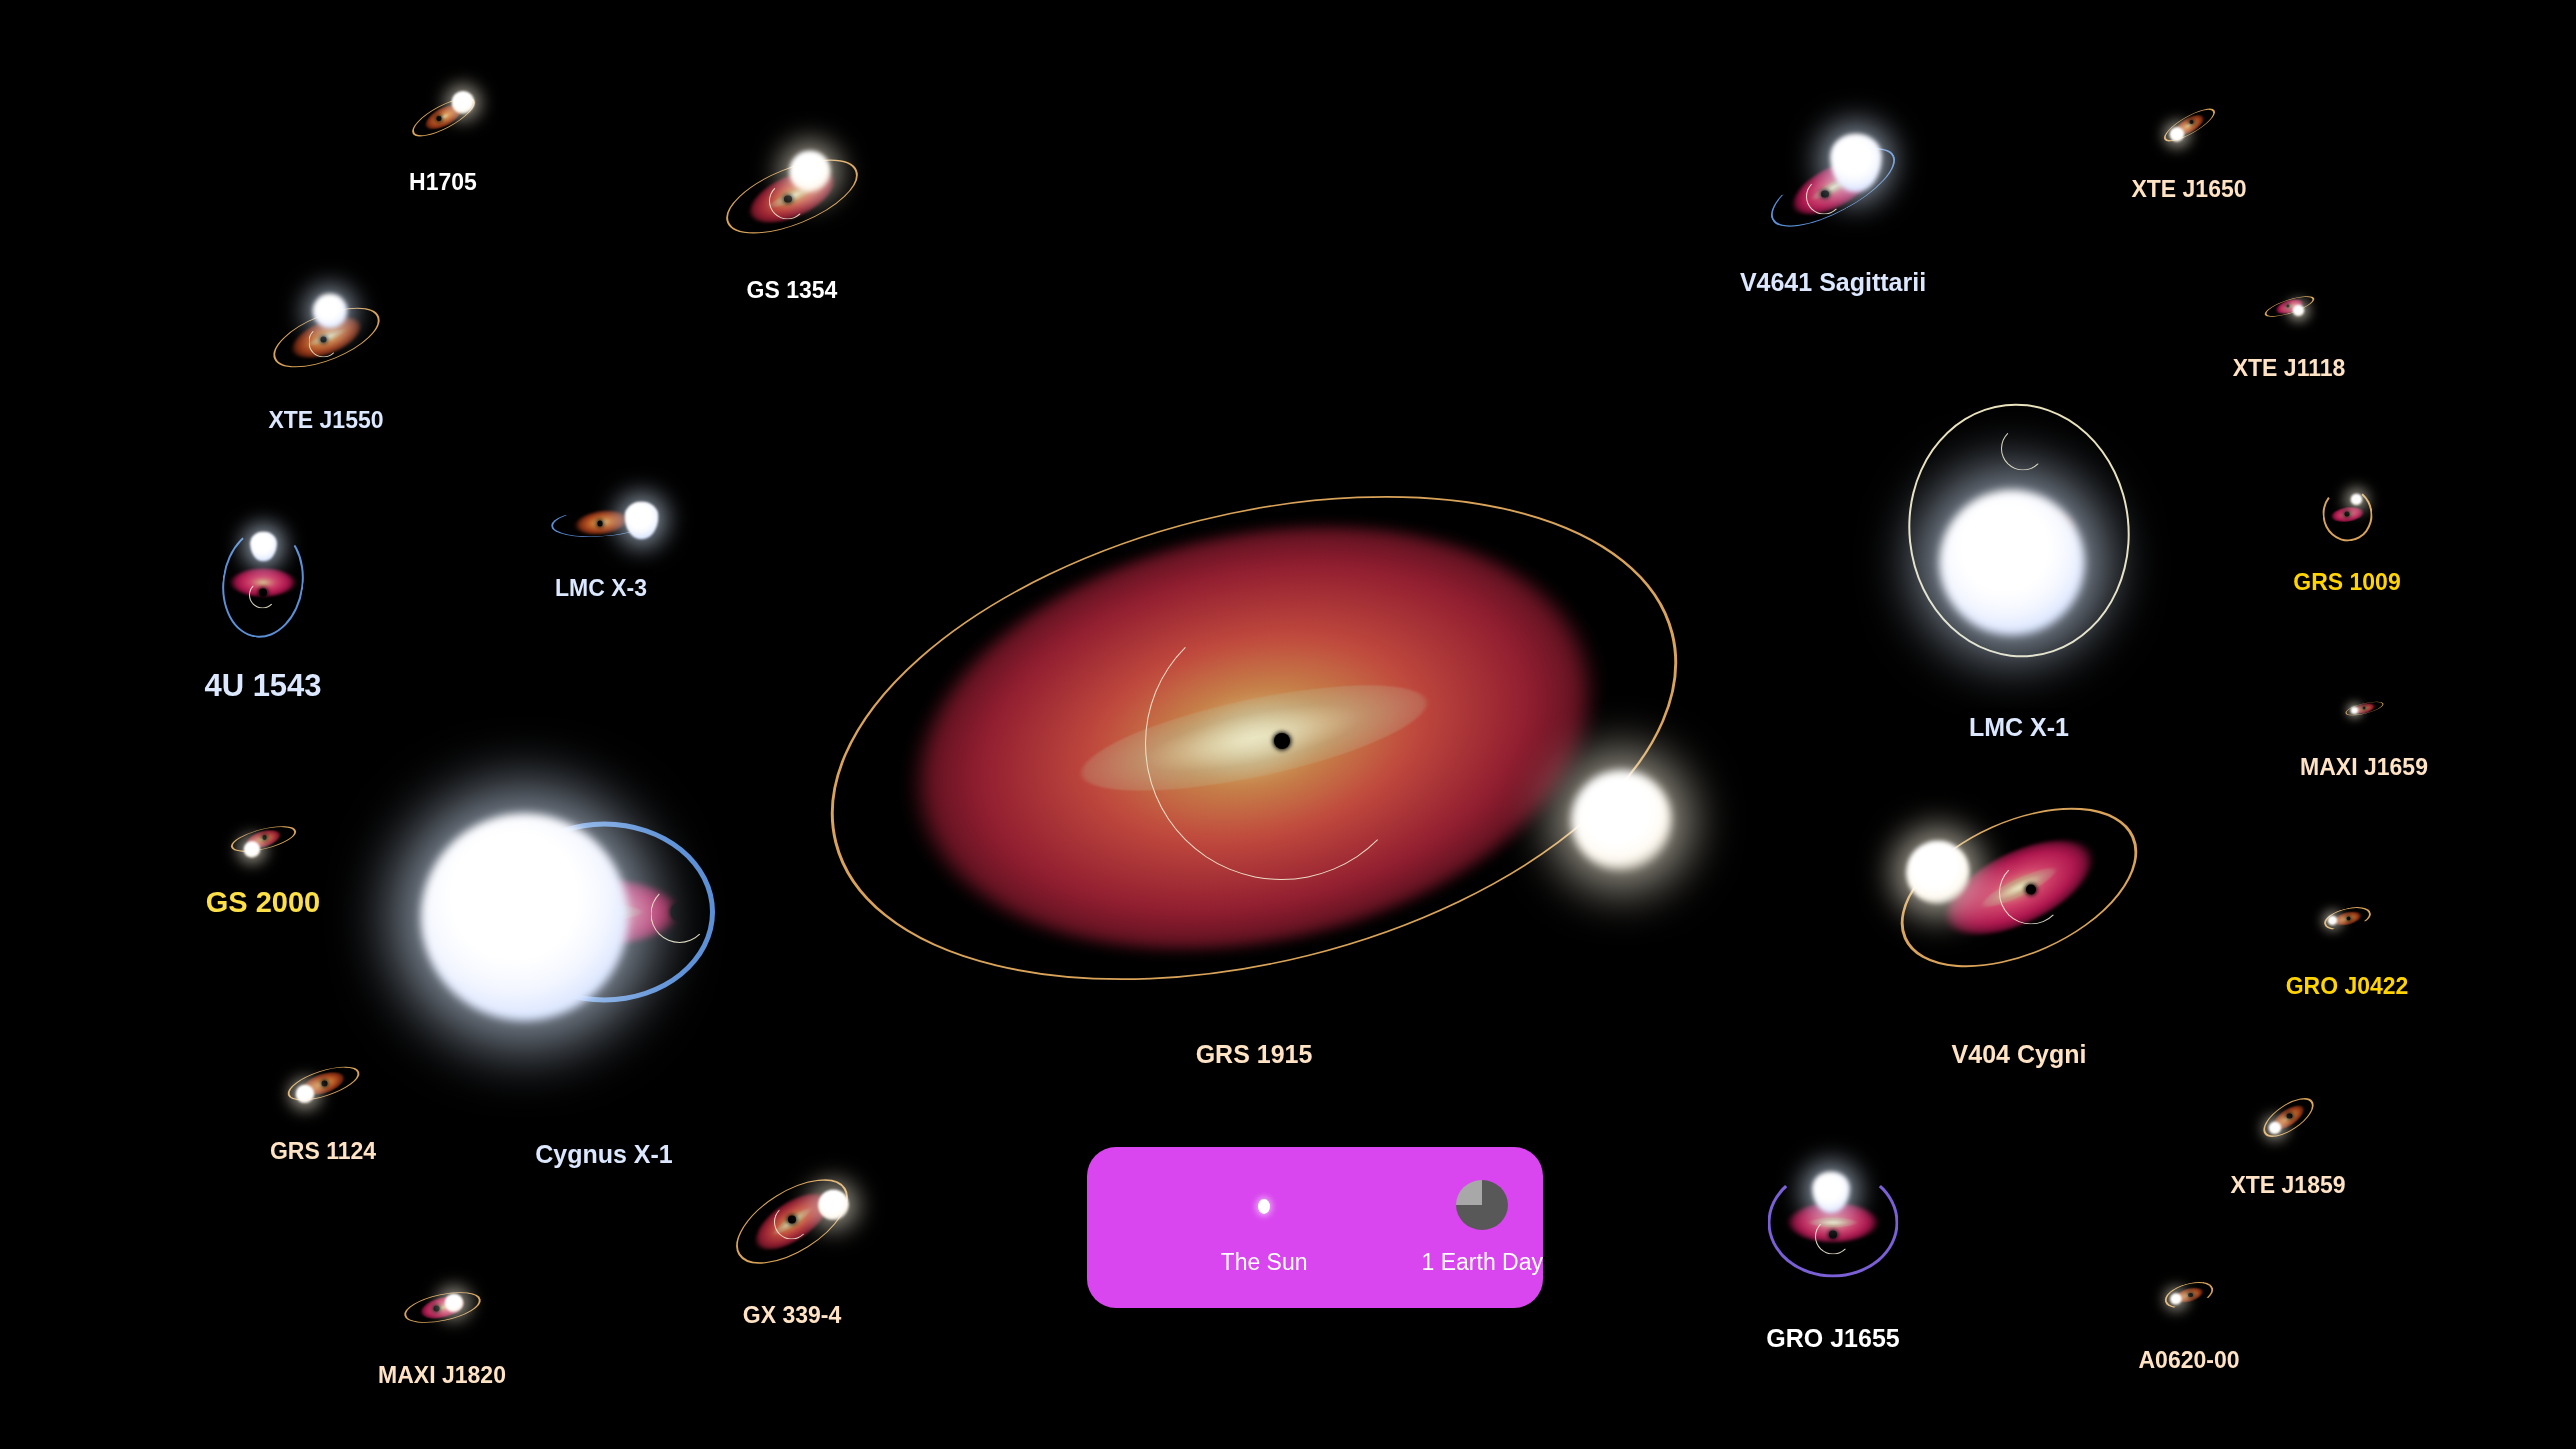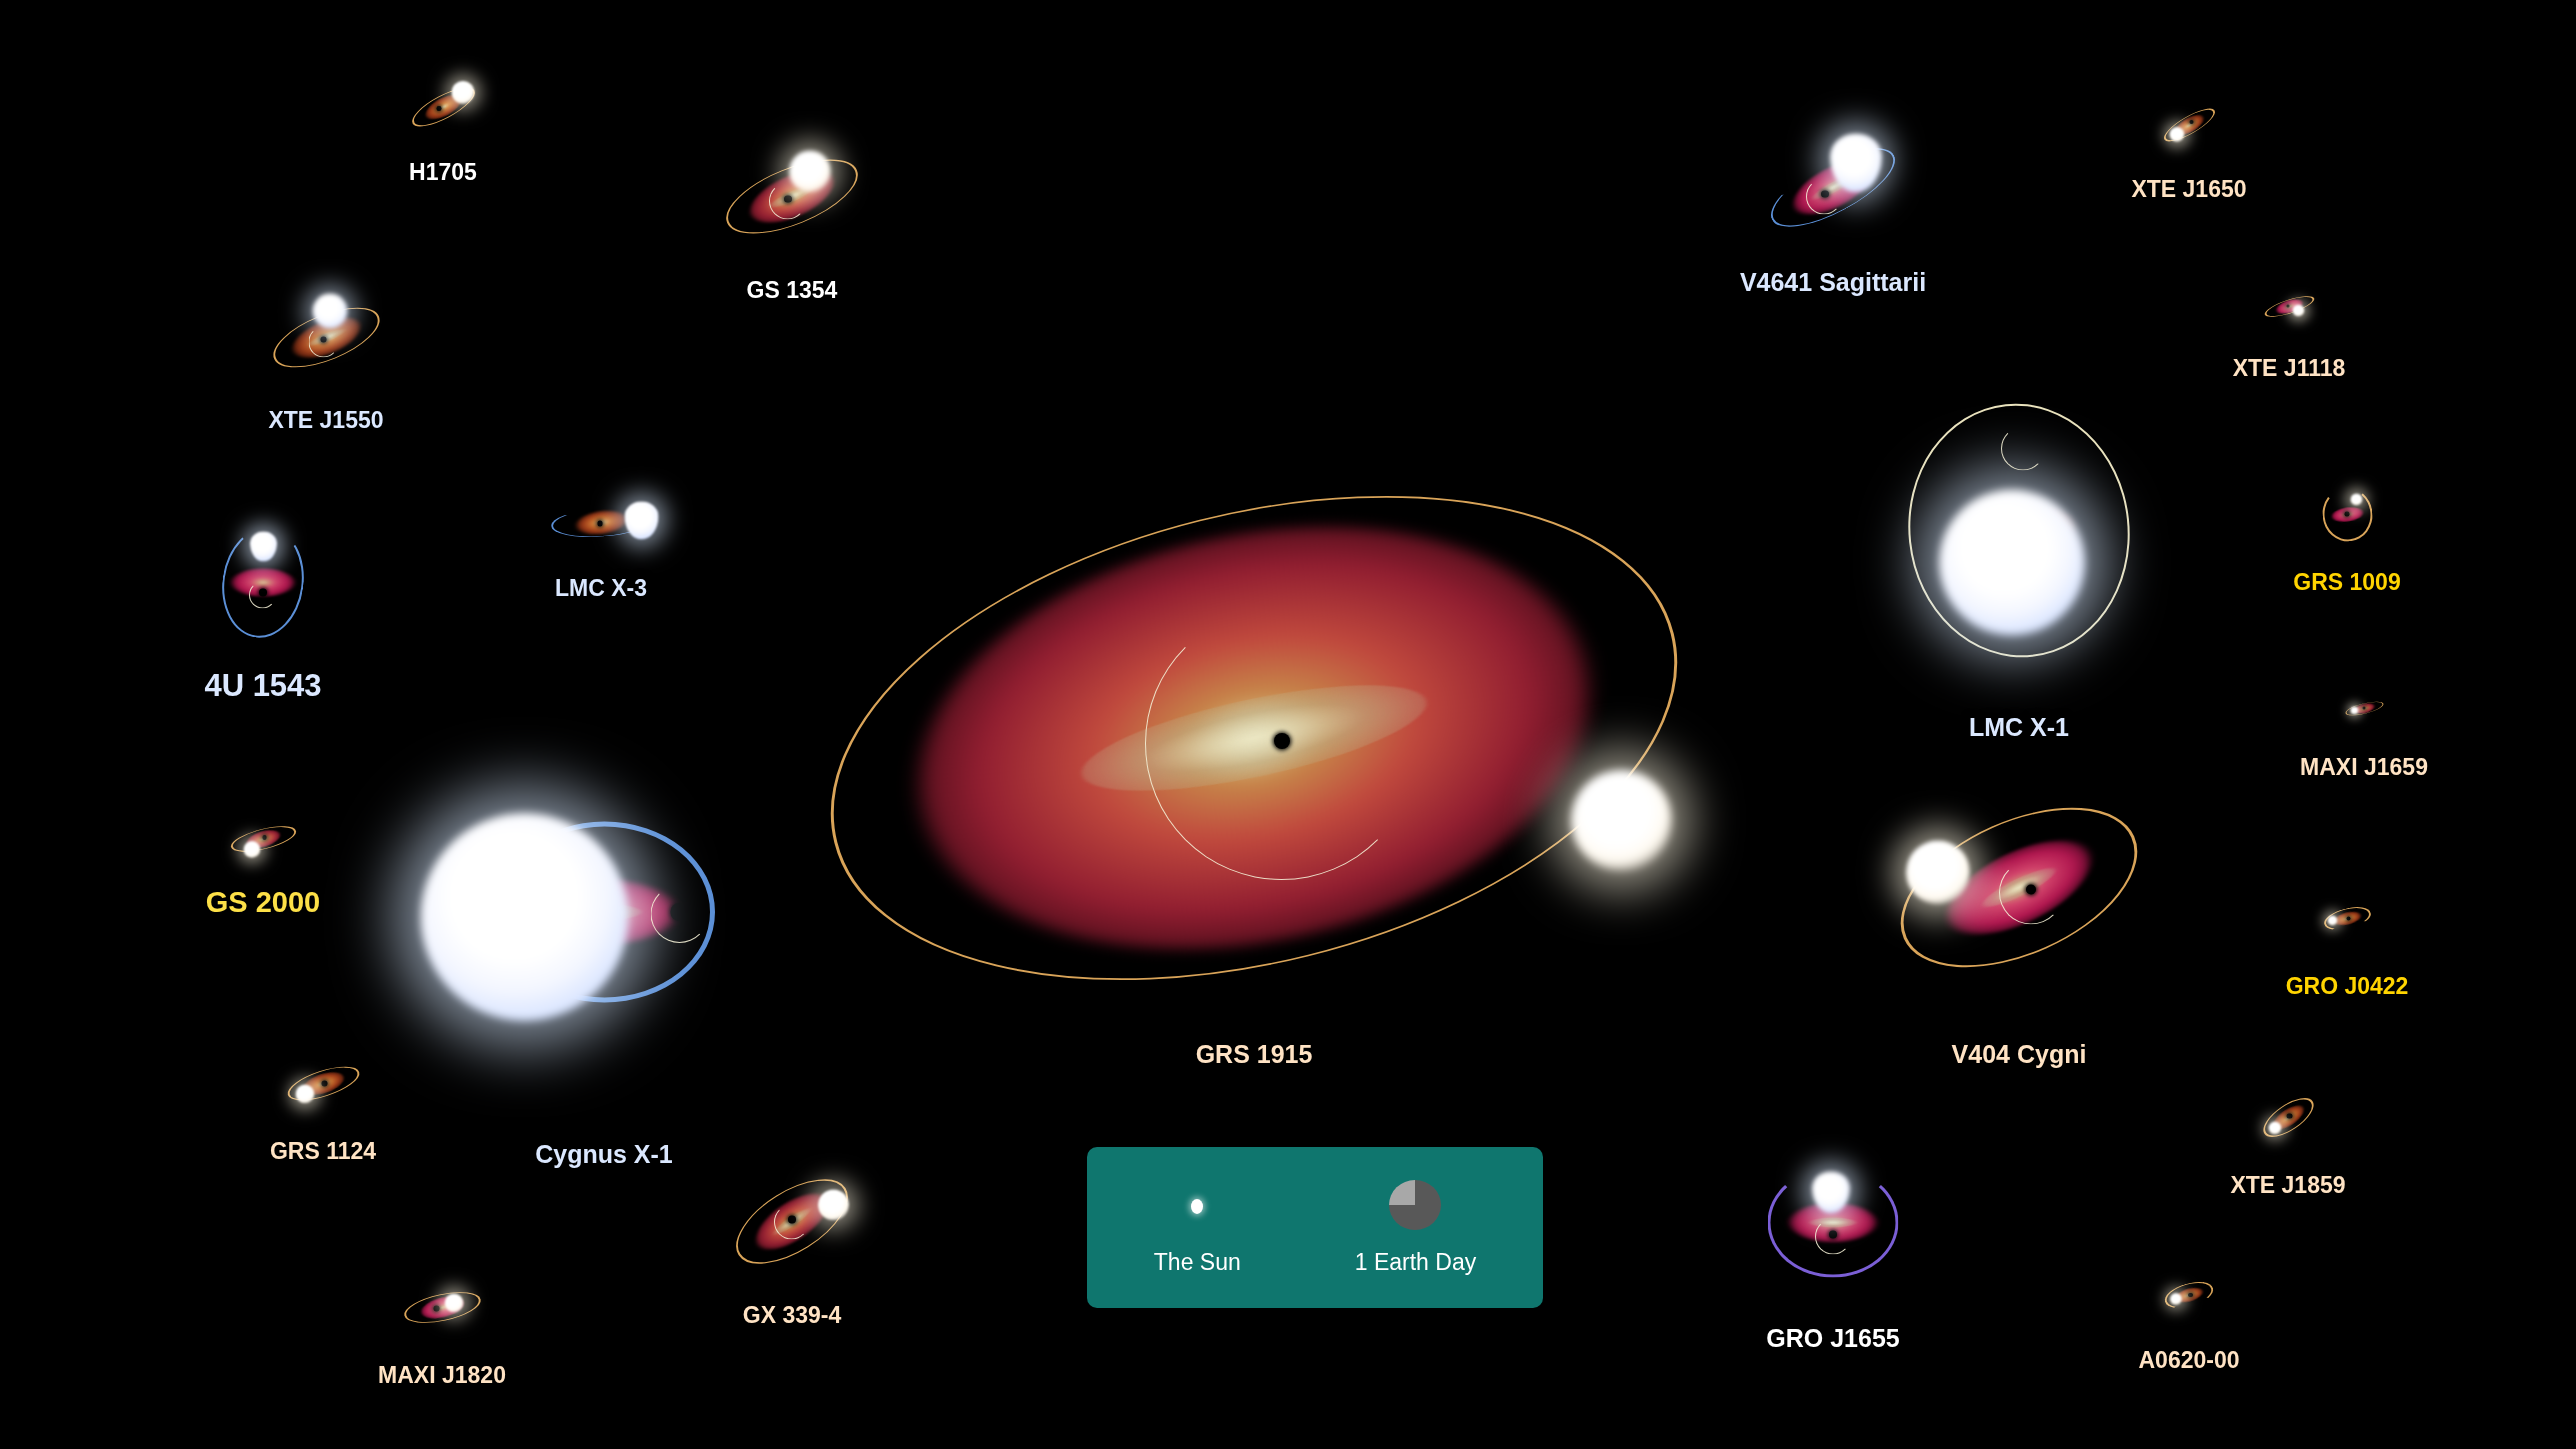--- a/index.html
+++ b/index.html
@@ -111,43 +111,43 @@
   
   .stream{
     position:absolute;border-radius:50%;
     border:1.3px solid rgba(244,240,214,.9);
     border-right-color:transparent;border-top-color:transparent;
     filter:blur(0.4px);
   }
 
   
   .legend{
-    position:absolute;border-radius:10px;background:#0f766e;
-    display:flex;align-items:center;justify-content:center;
+    position:absolute;border-radius:29px;background:#d946ef;
+    display:flex;align-items:center;justify-content:flex-end;
   }
   .legend-item{display:flex;flex-direction:column;align-items:center;justify-content:flex-start;}
   .legend-label{color:#ffffff;font-size:23px;font-weight:400;margin-top:17.4px;white-space:nowrap;}
   .sun-dot{
     width:12px;height:14.8px;border-radius:50%;background:#ffffff;
     box-shadow:0 0 6.7px 2px rgba(255,255,255,.55);
   }
   .clock{
     width:50px;height:52px;border-radius:50%;
     background:conic-gradient(from 0deg, #a8a8a8 0deg 90deg, #585858 90deg 360deg);
     transform:rotate(-90deg);
   }
 </style>
 </head>
 <body>
 
 <div id="stage">
 
 
   <div id="systems">
-      <div class="sys" style="left: 443px; top: 107px; width: 87px; height: 74px;">
+      <div class="sys" style="left: 443px; top: 117px; width: 87px; height: 74px;">
         <div class="sysinner">
           <div class="orbit gold" style="width: 70px; height: 70px; --orot: -28deg; --osy: 0.33; --ow: 2px;"></div>
           <div class="disk warm" style="width: 39px; height: 39px; --rot: -28deg; --sy: 0.46; --blur: 1.3px;"></div>
           <div class="bh" style="width: 4.7px; height: 4.7px; left: calc(50% - 6.4px); top: calc(50% - 1px);"></div>
           <div class="star warmwhite" style="width: 23px; height: 23px; left: calc(50% + 8.7px); top: calc(50% - 26px); --glow: 17.4px; --glowsp: 6px; --sblur: 1px;"></div>
         </div>
         <div class="label" style="color: rgb(255, 255, 255); top: 89px; font-size: 23px;">H1705</div>
       </div>
       <div class="sys" style="left: 792px; top: 196px; width: 154px; height: 121px;">
         <div class="sysinner">

